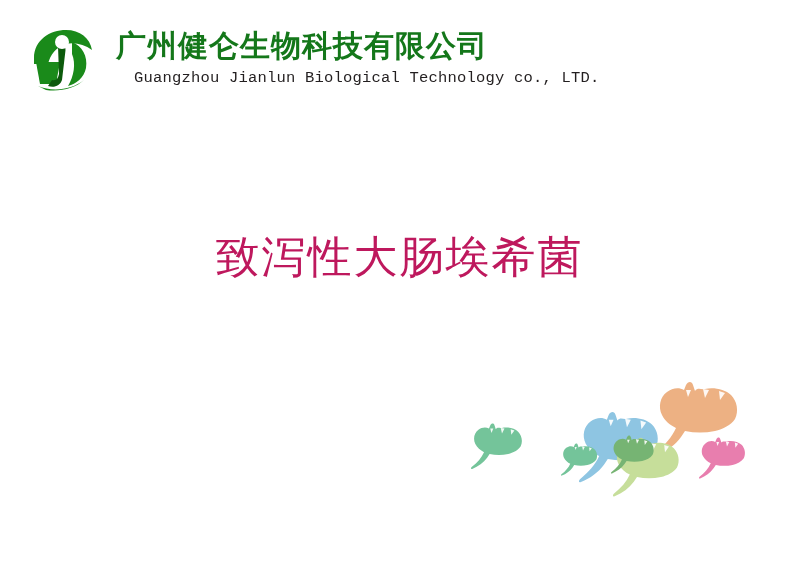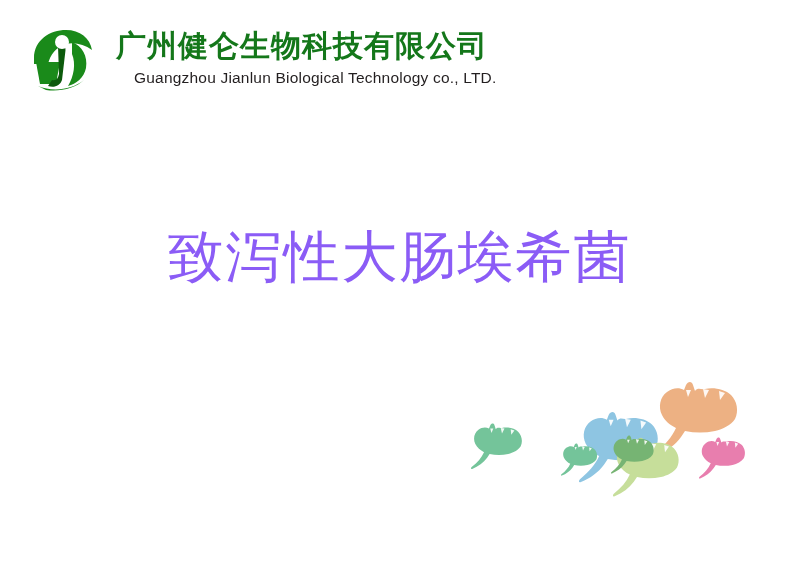--- a/index.html
+++ b/index.html
@@ -43,44 +43,44 @@
   .brand-cn {
     font-family: "DejaVu Sans", sans-serif;
     font-size: 30px;
     font-weight: bold;
     color: #14771a;
     letter-spacing: 1px;
     line-height: 40px;
     white-space: nowrap;
   }
   .brand-en {
-    font-family: Liberation Sans, sans-serif;
+    font-family: Liberation Mono, monospace;
     font-size: 15.5px;
     color: #231f20;
     line-height: 22px;
     letter-spacing: 0.2px;
     white-space: nowrap;
     margin-left: 18px;
     margin-top: 1px;
   }
 
   
   .title-block {
     position: absolute;
     left: 0;
     top: 228px;
     width: 799px;
     text-align: center;
   }
   .title-text {
     display: inline-block;
     font-family: "DejaVu Serif", "Liberation Serif", serif;
-    font-size: 56px;
+    font-size: 44px;
     font-weight: normal;
-    color: #8b5cf6;
+    color: #be185d;
     letter-spacing: 2px;
     line-height: 58px;
     white-space: nowrap;
   }
 
   
   .leaves {
     position: absolute;
     left: 455px;
     top: 375px;

